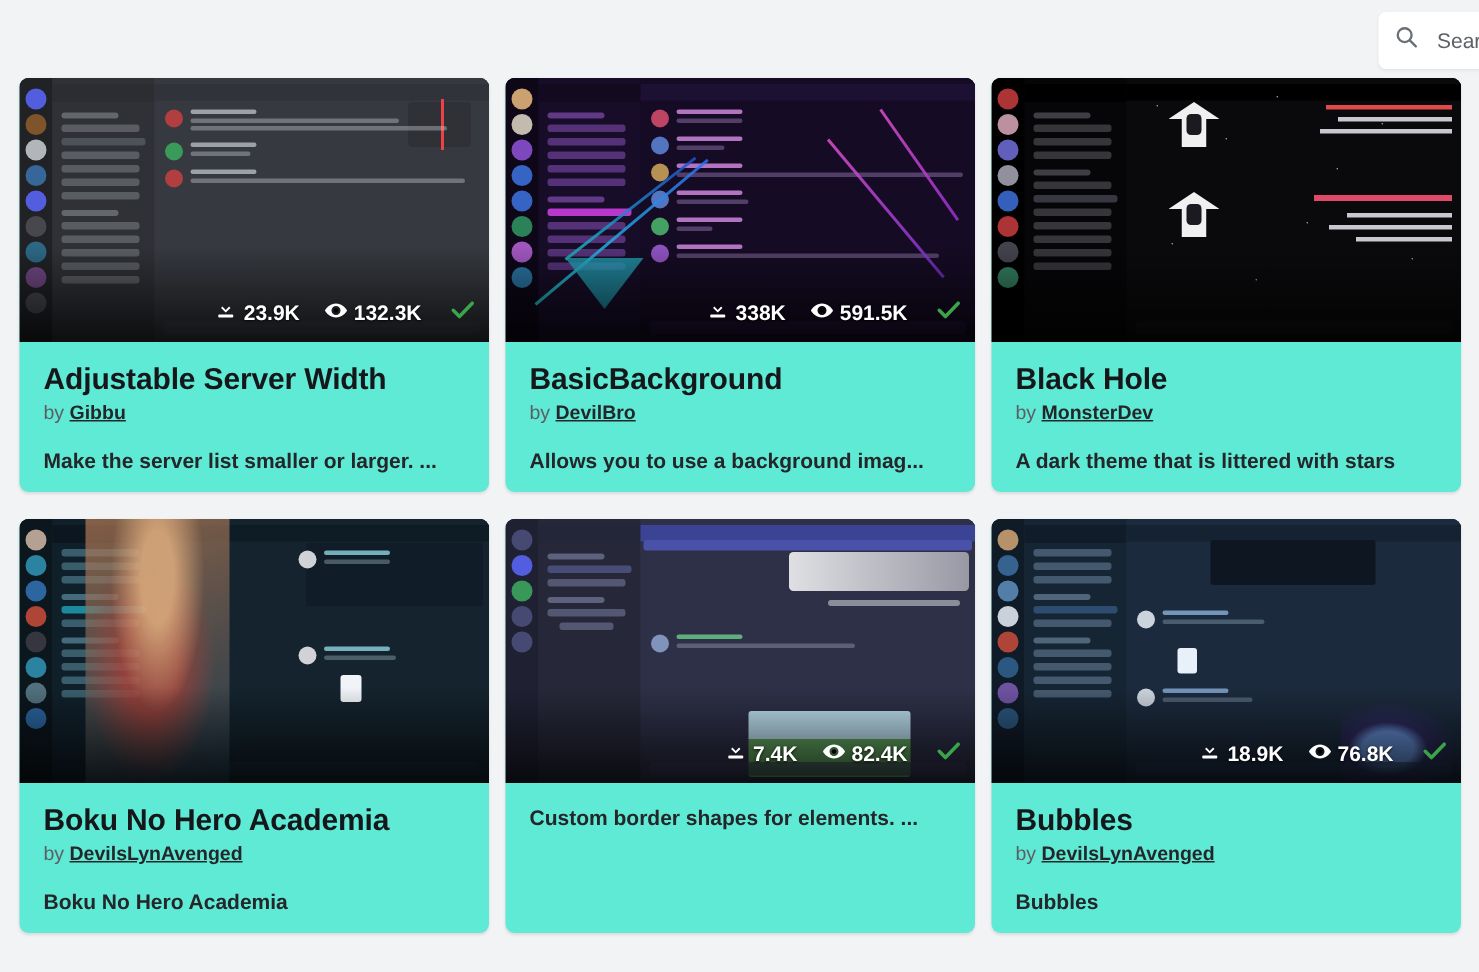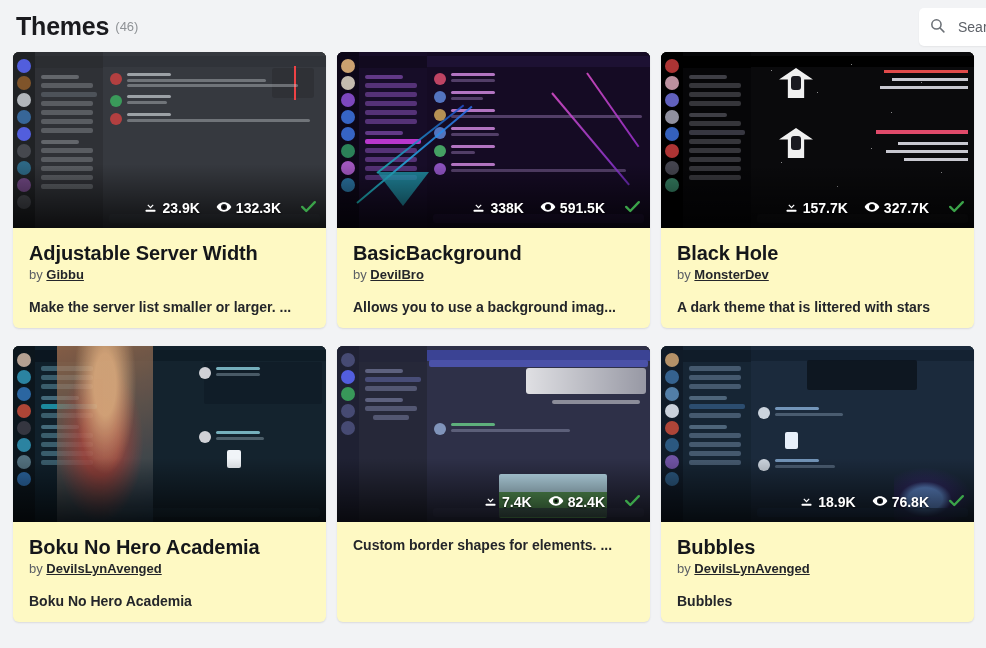--- a/index.html
+++ b/index.html
@@ -62,21 +62,21 @@
 
   
   .grid {
     display: grid;
     grid-template-columns: repeat(3, 313px);
     column-gap: 11px;
     row-gap: 18px;
     padding: 0 0 0 13px;
   }
   .card {
-    background: #fef9c3;
+    background: #5eead4;
     border-radius: 6px;
     overflow: hidden;
     box-shadow: 0 1px 2px rgba(0,0,0,0.10);
     height: 276px;
   }
 
   
   .thumb {
     position: relative;
     height: 176px;
@@ -263,23 +263,20 @@
   }
   .codeblk {
     position:absolute; left:56px; top:14px; width:110px; height:30px;
     background:#0d1620; border-radius:2px; opacity:.92;
   }
 </style>
 </head>
 <body>
 
 <div class="page-header">
-  <div>
-    <span class="page-title">Themes</span><span class="page-count">(46)</span>
-  </div>
 
   <div class="search-wrap">
     <span class="search-icon">
       <svg width="17" height="17" viewBox="0 0 24 24" fill="none" stroke="#6b7076" stroke-width="2.2" stroke-linecap="round">
         <circle cx="10.5" cy="10.5" r="6.5"></circle>
         <line x1="15.6" y1="15.6" x2="21" y2="21"></line>
       </svg>
     </span>
     <input class="search-input" type="text" placeholder="Search" style="">
   </div>
@@ -553,45 +550,20 @@
             <div class="star" style="left:170px;top:30px"></div>
             <div class="star" style="left:30px;top:110px"></div>
             <div class="star" style="left:86px;top:134px"></div>
             <div class="star" style="left:190px;top:120px"></div>
             <div class="star" style="left:120px;top:96px"></div>
             <div class="inputbar"></div>
           </div>
         </div>
       </div>
       <div class="thumb-gradient"></div>
-      <div class="stats">
-        <span class="stat">
-          <span class="stat-icon">
-            <svg width="15" height="15" viewBox="0 0 24 24" fill="#ffffff">
-                <path d="M12 3v9.2l3.6-3.6 1.4 1.4L12 15 7 10l1.4-1.4L12 12.2V3z"></path>
-                <rect x="4" y="17" width="16" height="3.2" rx="1"></rect>
-              </svg>
-          </span>
-          <span>157.7K</span>
-        </span>
-        <span class="stat">
-          <span class="stat-icon">
-            <svg width="16" height="16" viewBox="0 0 24 24" fill="#ffffff">
-                <path d="M12 5C6.5 5 2.3 9.1 1 12c1.3 2.9 5.5 7 11 7s9.7-4.1 11-7c-1.3-2.9-5.5-7-11-7zm0 11.5A4.5 4.5 0 1 1 16.5 12 4.5 4.5 0 0 1 12 16.5z"></path>
-                <circle cx="12" cy="12" r="2.3" fill="#000"></circle>
-              </svg>
-          </span>
-          <span>327.7K</span>
-        </span>
-        <span class="check">
-          <svg width="19" height="19" viewBox="0 0 24 24" fill="none" stroke="#3ba349" stroke-width="3" stroke-linecap="round" stroke-linejoin="round">
-              <path d="M4 12.5l5.2 5.2L20 6.5"></path>
-            </svg>
-        </span>
-      </div>
     </div>
     <div class="body">
       <div class="card-title">Black Hole</div>
       <div class="byline">
         <span>by</span>
         <span class="author">MonsterDev</span>
       </div>
       <div class="desc">A dark theme that is littered with stars</div>
     </div>
   </div>

